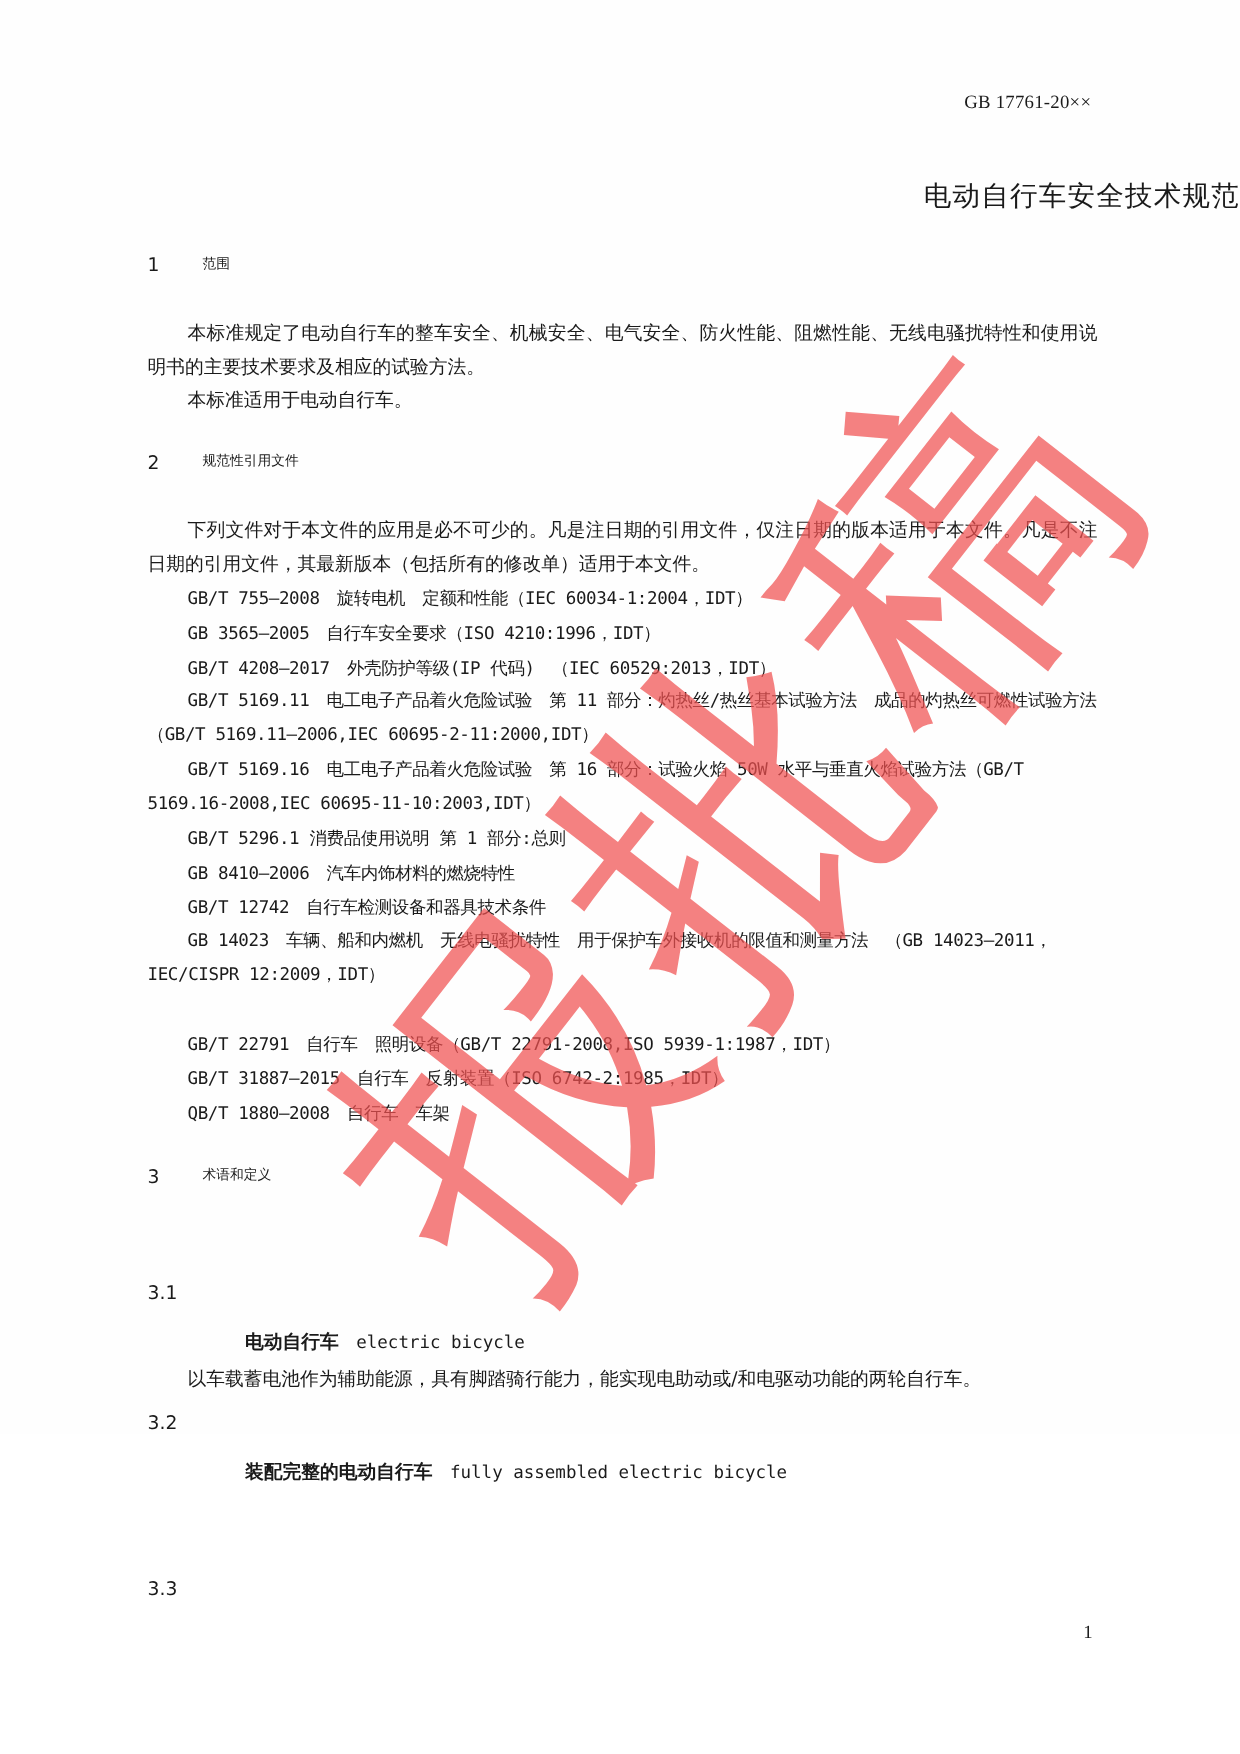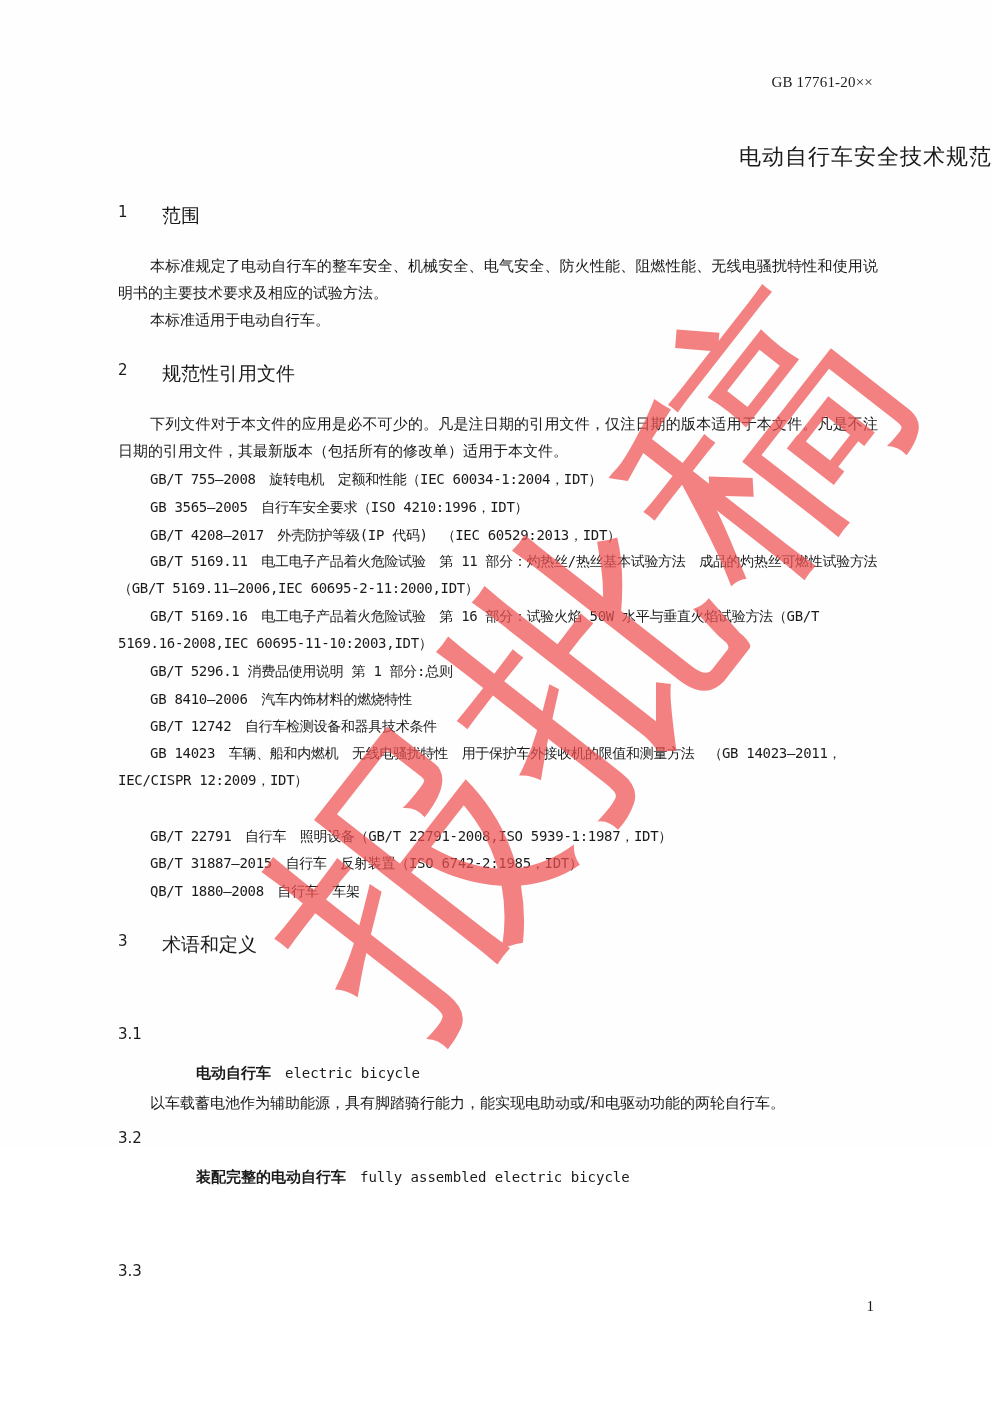--- a/index.html
+++ b/index.html
@@ -1,21 +1,21 @@
 <!DOCTYPE html>
 <html><head>
 <meta charset="utf-8">
 <style>
   html, body { margin: 0; padding: 0; background: #ffffff; }
   body { width: 992px; height: 1403px; position: relative; overflow: hidden; color: #1a1a1a; }
   .page { position: absolute; left: 0; top: 0; width: 992px; height: 1147px; background: #fefefe; }
   .std-code { position: absolute; top: 74px; right: 119px; font-family: "Liberation Serif", "DejaVu Serif", serif; font-size: 15px; letter-spacing: 0.2px; }
   .doc-title { position: absolute; top: 142px; left: 0; width: 992px; text-align: right; font-family: "DejaVu Sans", sans-serif; font-size: 22px; letter-spacing: 1px; }
   .sec-num { position: absolute; left: 118px; font-family: "DejaVu Sans", sans-serif; font-size: 15px; }
-  .sec-title { position: absolute; left: 162px; font-family: "DejaVu Sans", sans-serif; font-size: 19px; font-weight: bold; }
+  .sec-title { position: absolute; left: 162px; font-family: "DejaVu Sans", sans-serif; font-size: 11px; font-weight: bold; }
   .para { position: absolute; left: 118px; width: 760px; font-family: "DejaVu Sans", sans-serif; font-size: 15px; line-height: 27px; text-indent: 32px; white-space: normal; text-align: justify; }
   .ref { position: absolute; left: 118px; width: 760px; font-family: "DejaVu Sans Mono", "Liberation Mono", monospace; font-size: 14px; line-height: 27px; text-indent: 32px; white-space: normal; letter-spacing: -0.3px; }
   .term { position: absolute; left: 150px; font-family: "DejaVu Sans", sans-serif; font-size: 15px; margin-left: 46px; }
   .term .zh { font-weight: bold; }
   .term .en { font-family: "DejaVu Sans Mono", monospace; font-size: 14px; margin-left: 14px; }
   .page-num { position: absolute; top: 1298px; right: 118px; font-family: "Liberation Serif", serif; font-size: 15px; }
   .watermark { position: absolute; left: 170px; top: 520px; font-family: "DejaVu Serif", serif; font-size: 270px; color: rgba(240,80,80,0.72); transform: rotate(-52deg); transform-origin: center center; white-space: nowrap; pointer-events: none; letter-spacing: 10px; line-height: 1; }
 </style>
 </head>
 <body>

